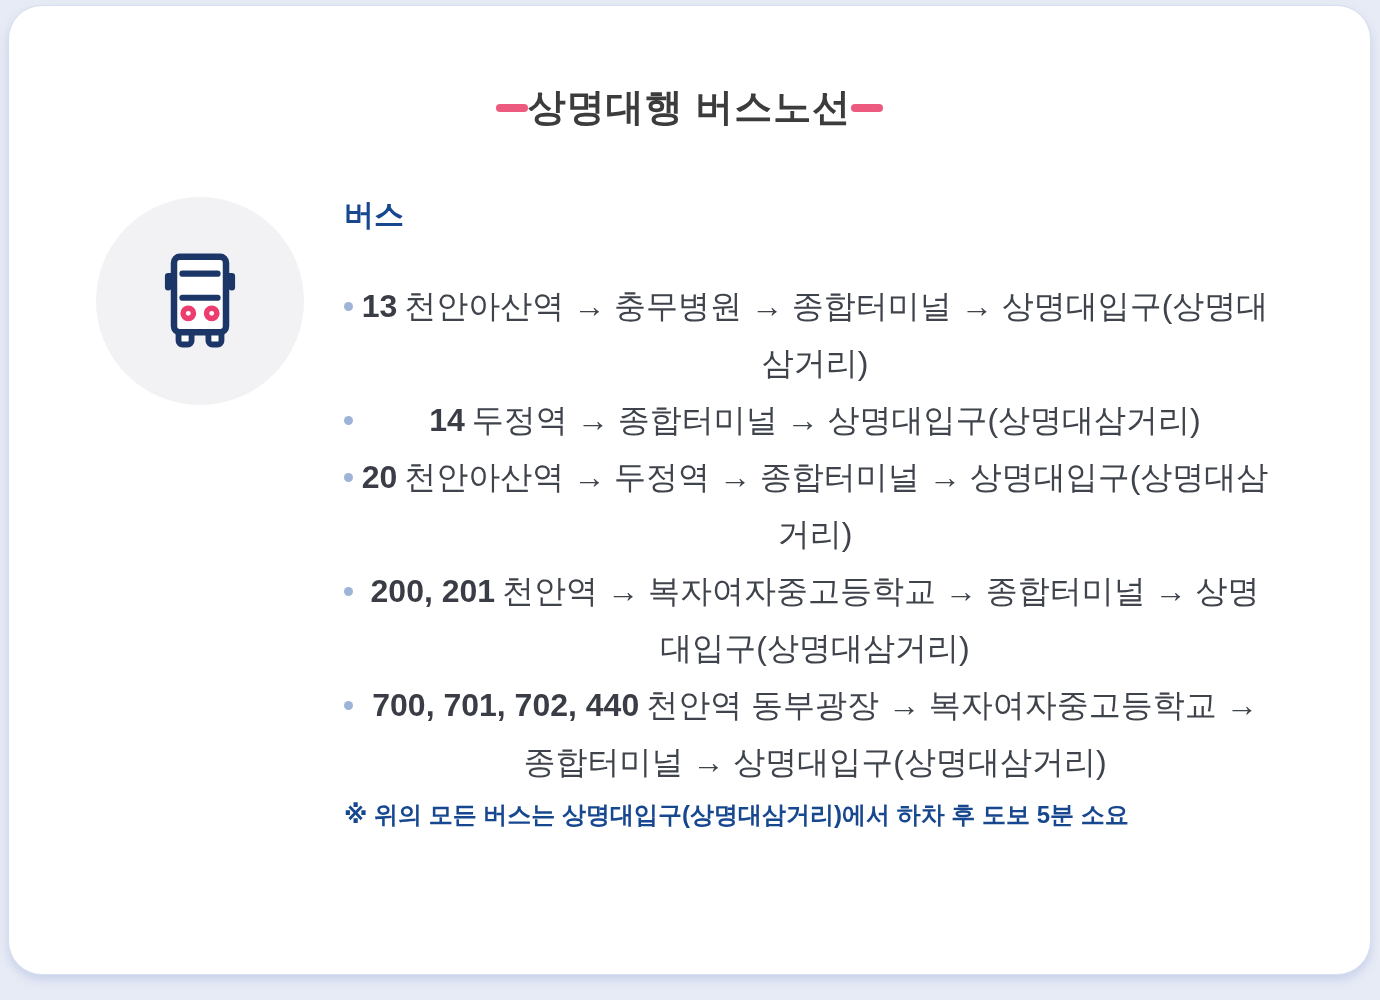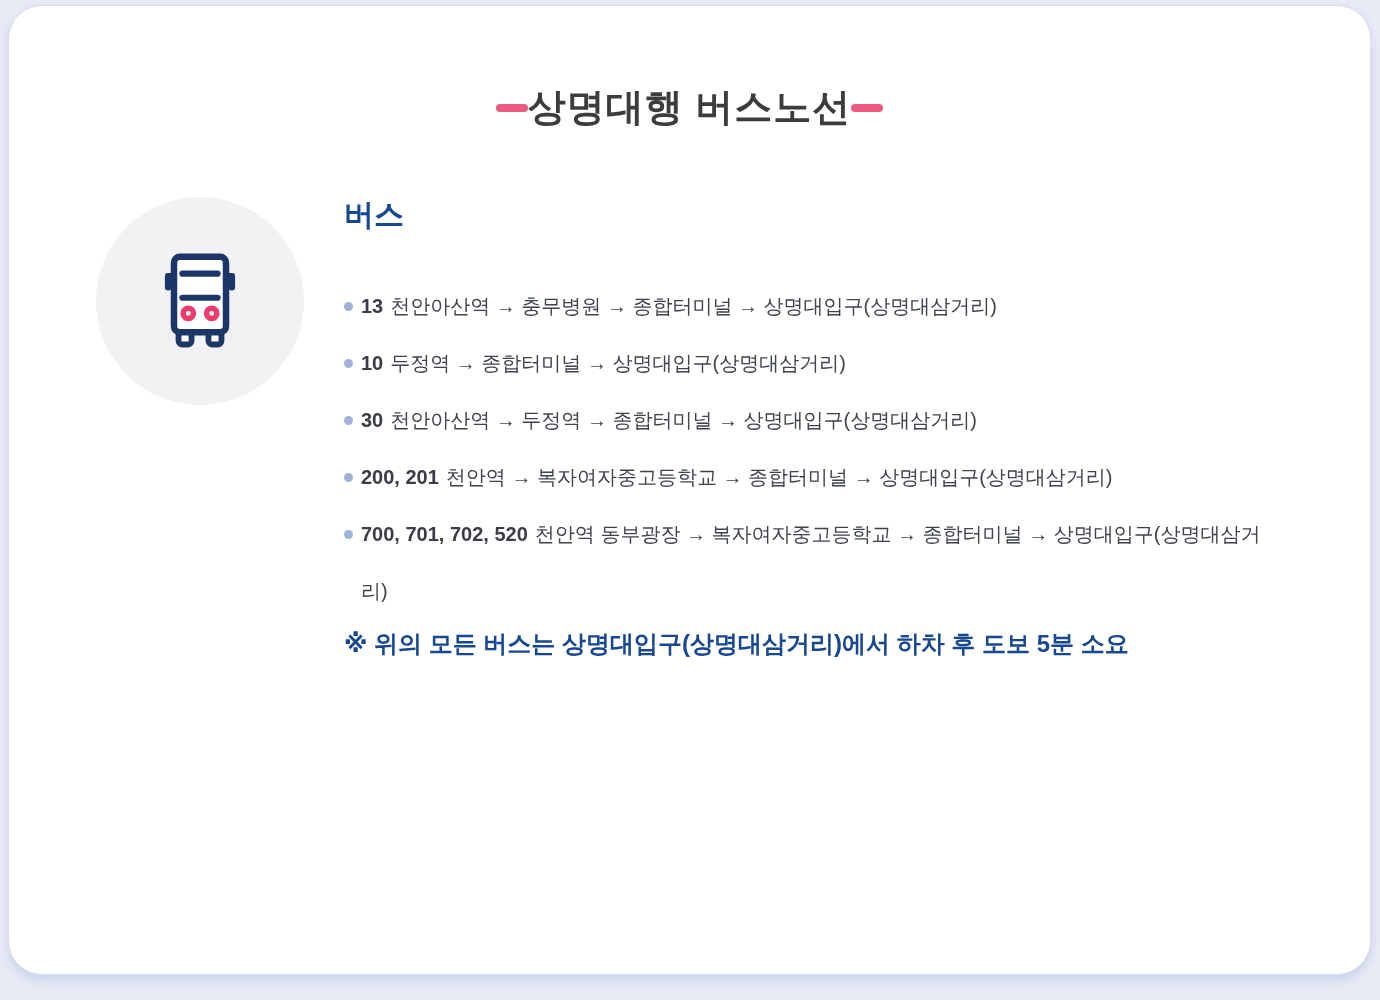--- a/index.html
+++ b/index.html
@@ -64,23 +64,24 @@
     color: #17478f;
   }
   
   .route-list {
     list-style: none;
     margin-top: 45px;
   }
   .route-item {
     position: relative;
     padding-left: 17px;
-    font-size: 20px;
+    font-size: 32px;
     line-height: 57px;
     color: #3f434b;
+    text-align: center;
   }
   .route-item::before {
     content: "";
     position: absolute;
     left: 0; top: 24px;
     width: 9px; height: 9px;
     border-radius: 50%;
     background: #9db4d8;
   }
   .route-num {
@@ -130,30 +131,30 @@
     </div>
 
     <div class="right-col">
       <h2 class="section-heading">버스</h2>
 
       <ul class="route-list">
         <li class="route-item">
           <span class="route-num">13</span><span class="route-path">천안아산역 → 충무병원 → 종합터미널 → 상명대입구(상명대삼거리)</span>
         </li>
         <li class="route-item">
-          <span class="route-num">10</span><span class="route-path">두정역 → 종합터미널 → 상명대입구(상명대삼거리)</span>
+          <span class="route-num">14</span><span class="route-path">두정역 → 종합터미널 → 상명대입구(상명대삼거리)</span>
         </li>
         <li class="route-item">
-          <span class="route-num">30</span><span class="route-path">천안아산역 → 두정역 → 종합터미널 → 상명대입구(상명대삼거리)</span>
+          <span class="route-num">20</span><span class="route-path">천안아산역 → 두정역 → 종합터미널 → 상명대입구(상명대삼거리)</span>
         </li>
         <li class="route-item">
           <span class="route-num">200, 201</span><span class="route-path">천안역 → 복자여자중고등학교 → 종합터미널 → 상명대입구(상명대삼거리)</span>
         </li>
         <li class="route-item">
-          <span class="route-num">700, 701, 702, 520</span><span class="route-path">천안역 동부광장 → 복자여자중고등학교 → 종합터미널 → 상명대입구(상명대삼거리)</span>
+          <span class="route-num">700, 701, 702, 440</span><span class="route-path">천안역 동부광장 → 복자여자중고등학교 → 종합터미널 → 상명대입구(상명대삼거리)</span>
         </li>
       </ul>
 
       <p class="note">※ 위의 모든 버스는 상명대입구(상명대삼거리)에서 하차 후 도보 5분 소요</p>
     </div>
 
   </div>
 </div>
 
 </body></html>

